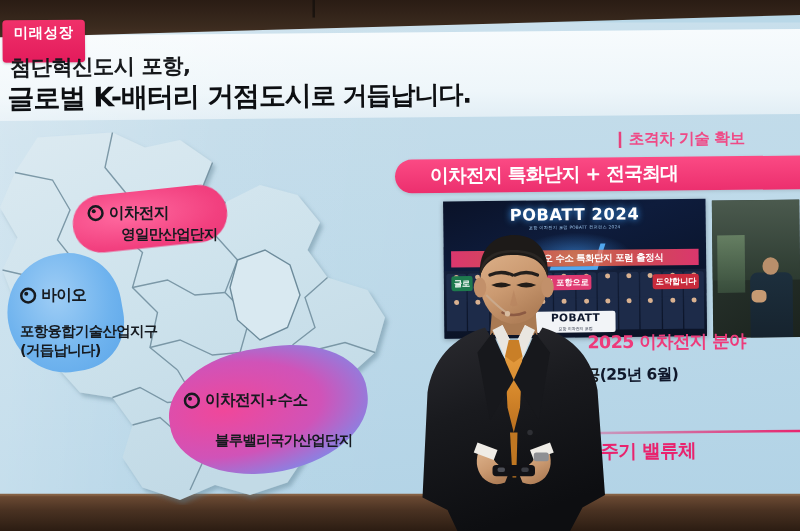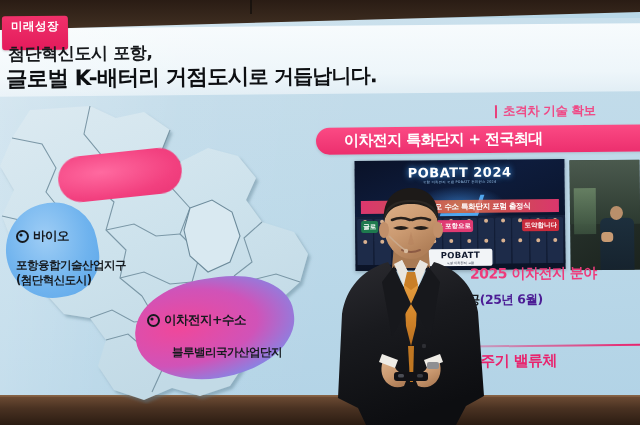--- a/index.html
+++ b/index.html
@@ -102,21 +102,21 @@
   .ps-person-body{position:absolute;left:30px;top:58px;width:34px;height:52px;
      background:linear-gradient(180deg,#1d2f3d,#16232e);border-radius:6px 6px 0 0;}
   .ps-person-arm{position:absolute;left:31px;top:72px;width:12px;height:10px;border-radius:4px;background:#c79a73;}
 
   
   .rt-head{position:absolute;left:470px;top:265px;z-index:6;font-size:14px;font-weight:bold;
      color:#ee3b7b;letter-spacing:-.5px;white-space:nowrap;transform:rotate(-0.6deg);}
   .rt-list{position:absolute;left:404px;top:292px;z-index:6;transform:rotate(-0.6deg);}
   .rt-item{font-size:12.5px;font-weight:bold;color:#171a1e;letter-spacing:-.5px;
      white-space:nowrap;line-height:16px;}
-  .rt-item .hl{color:#4c1d95;text-align:right;}
+  .rt-item .hl{color:#0f172a;text-align:right;}
 
   .rt-rule{position:absolute;left:400px;top:345px;width:240px;height:2px;
      background:linear-gradient(90deg,rgba(232,36,110,0),#e8246e);z-index:5;transform:rotate(-0.6deg);}
   .rt-bottom{position:absolute;left:418px;top:352px;z-index:6;font-size:15px;font-weight:bold;
      color:#1a1d21;letter-spacing:-.6px;white-space:nowrap;transform:rotate(-0.6deg);}
   .rt-bottom .hl{color:#e8246e;}
 
   
   .map-wrap{position:absolute;left:-6px;top:104px;width:330px;height:300px;z-index:3;}
   .map-wrap svg{display:block;}
@@ -193,28 +193,35 @@
         <path d="M268 118 L250 134 L258 158 L240 172"></path>
       </g>
       <path d="M196 104 L218 96 L238 108 L246 132 L236 158 L214 168 L196 152 L190 126 Z" fill="#d9e9f1" stroke="#6d8b9b" stroke-width="1.1"></path>
     </svg>
   </div>
 
   <div class="bub bub-pink"></div>
   <div class="bub bub-blue"></div>
   <div class="bub bub-mag"></div>
 
+  <div class="lbl lbl-1">
+    <div class="t1">
+      <span class="dot"></span>
+      <span>이차전지</span>
+    </div>
+    <div class="t2">영일만산업단지</div>
+  </div>
 
   <div class="lbl lbl-2">
     <div class="t1">
       <span class="dot"></span>
       <span>바이오</span>
     </div>
     <div class="t2">포항융합기술산업지구</div>
-    <div class="t3">(첨단혁신도시)</div>
+    <div class="t3">(거듭납니다)</div>
   </div>
 
   <div class="lbl lbl-3">
     <div class="t1">
       <span class="dot"></span>
       <span>이차전지+수소</span>
     </div>
     <div class="t2">블루밸리국가산업단지</div>
   </div>
 

